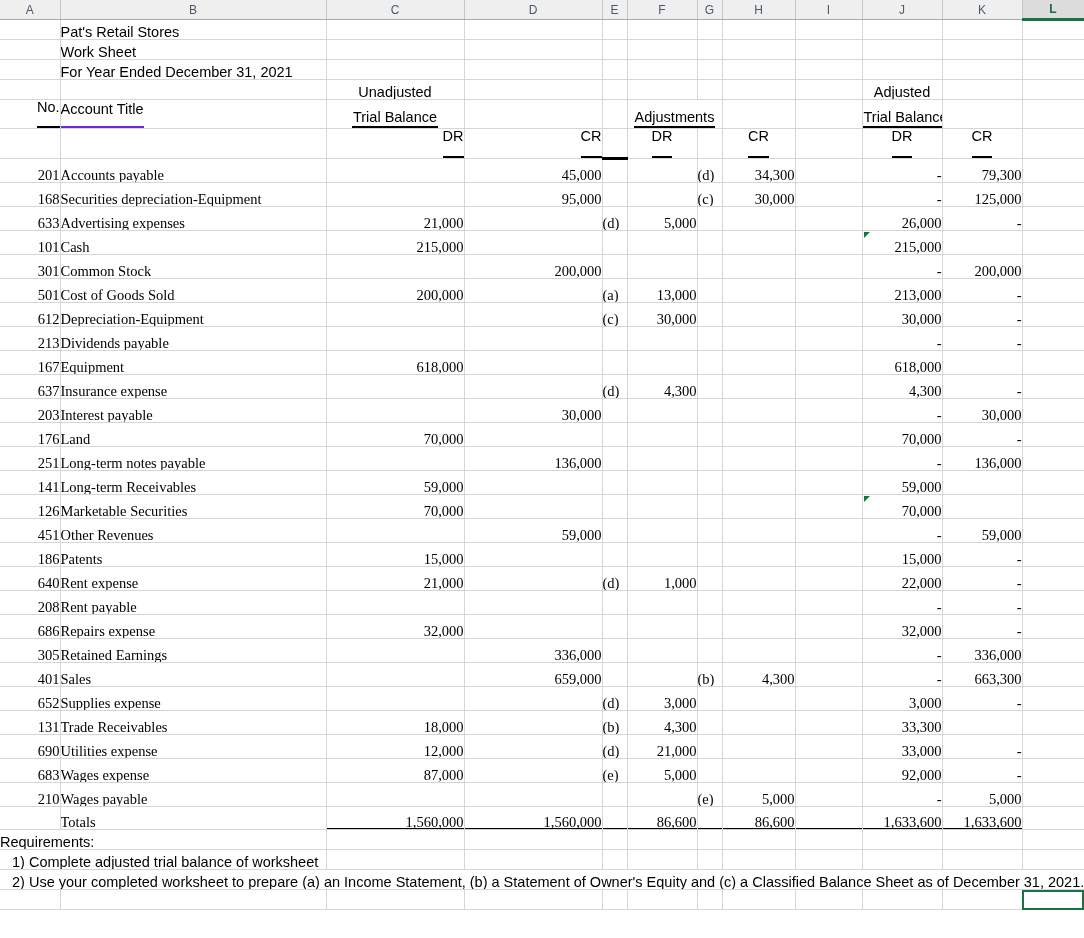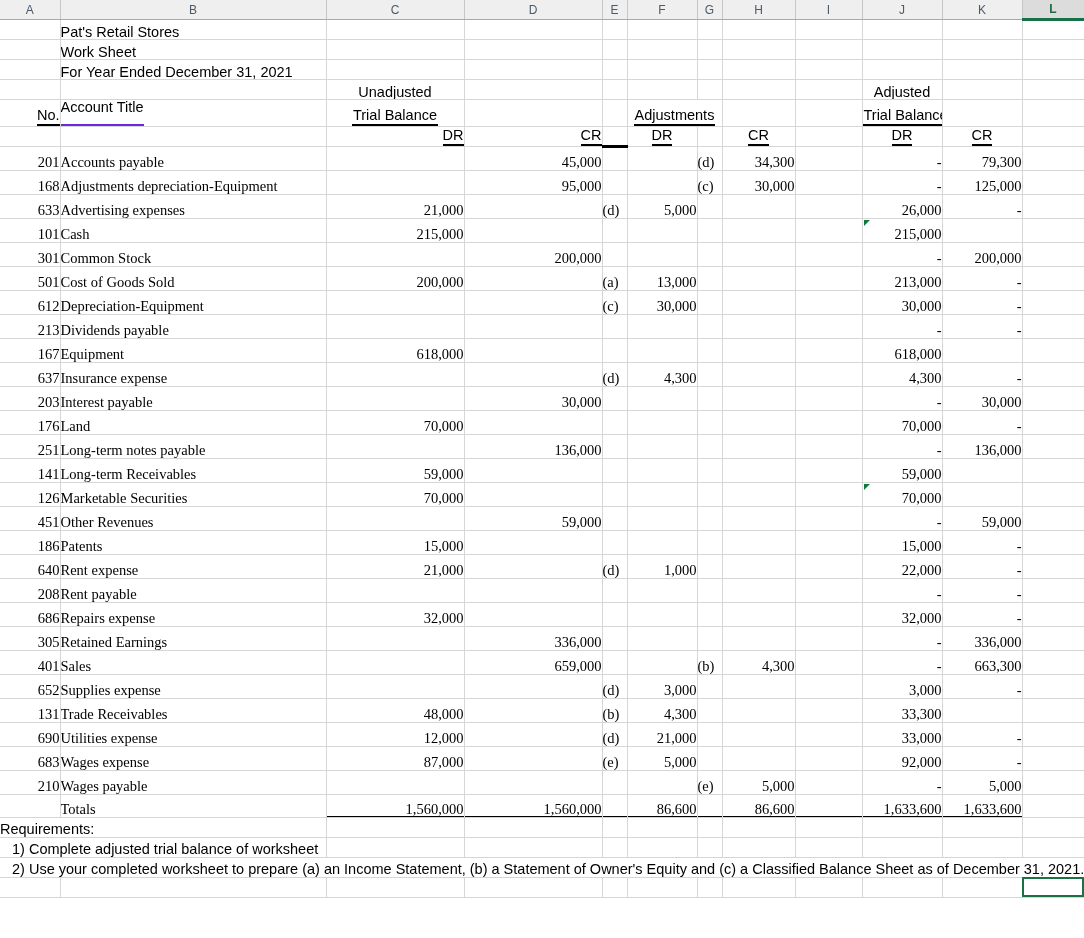--- a/index.html
+++ b/index.html
@@ -84,31 +84,31 @@
     display:inline-block;padding-bottom:9px;
   }
   td.hdr-right{
     font-family:"Liberation Sans", sans-serif;
     font-weight:bold;font-size:13.5px;
     text-align:right;padding-right:9px;
     vertical-align:bottom;padding-bottom:1px;
   }
   td.hdr-right > span{
     border-bottom:2px solid #000;
-    display:inline-block;padding-bottom:1px;
+    display:inline-block;padding-bottom:11px;
   }
   td.drcr{
     text-align:right;padding-right:5px;
     font-weight:bold;font-size:13px;
     font-family:"Liberation Sans", sans-serif;
     vertical-align:bottom;padding-bottom:1px;
   }
   td.drcr > span{
     border-bottom:2px solid #000;
-    display:inline-block;padding-bottom:1px;
+    display:inline-block;padding-bottom:13px;
   }
   td.drcr.c{text-align:center;padding-right:0;}
   
   td.dotleft{border-left:1px dotted #808080;}
   .eline{
     border-bottom:3px solid #000 !important;
   }
   
   td.topline{border-top:1.5px solid #000;}
   td.dblbottom{
@@ -276,21 +276,21 @@
         <td class="numc"></td>
         <td class="ref">(d)</td>
         <td class="numc">34,300</td>
         <td></td>
         <td class="num">-</td>
         <td class="num">79,300</td>
         <td></td>
       </tr>
       <tr class="rowh">
         <td class="no">168</td>
-        <td class="txt">Adjustments depreciation-Equipment</td>
+        <td class="txt">Securities depreciation-Equipment</td>
         <td class="num"></td>
         <td class="num">95,000</td>
         <td class="ref dotleft"></td>
         <td class="numc"></td>
         <td class="ref">(c)</td>
         <td class="numc">30,000</td>
         <td></td>
         <td class="num">-</td>
         <td class="num">125,000</td>
         <td></td>
@@ -585,21 +585,21 @@
         <td class="ref"></td>
         <td class="numc"></td>
         <td></td>
         <td class="num">3,000</td>
         <td class="num">-</td>
         <td></td>
       </tr>
       <tr class="rowh">
         <td class="no">131</td>
         <td class="txt">Trade Receivables</td>
-        <td class="num">48,000</td>
+        <td class="num">18,000</td>
         <td class="num"></td>
         <td class="ref dotleft">(b)</td>
         <td class="numc">4,300</td>
         <td class="ref"></td>
         <td class="numc"></td>
         <td></td>
         <td class="num">33,300</td>
         <td class="num"></td>
         <td></td>
       </tr>

